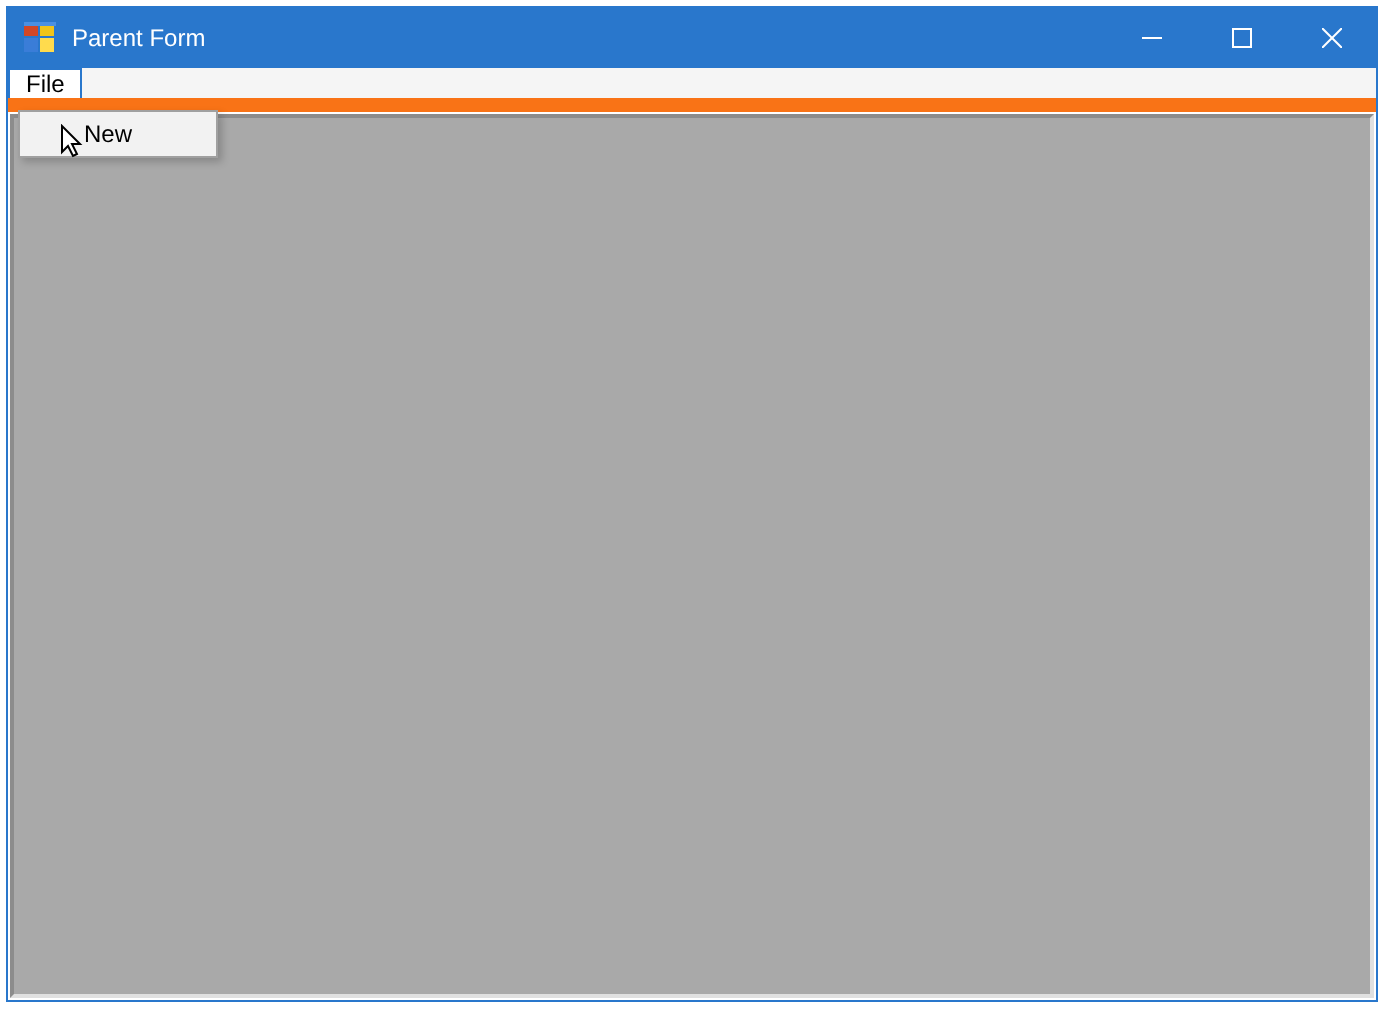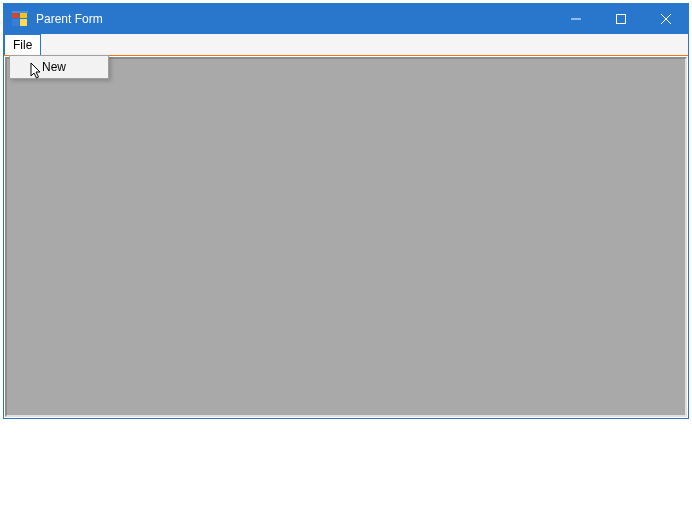--- a/index.html
+++ b/index.html
@@ -11,21 +11,21 @@
     
     body {
       background: #ffffff;
       width: 692px;
       height: 506px;
       overflow: hidden;
     }
     
     .window-frame {
       width: 686px;
-      height: 416px;
+      height: 498px;
       margin: 3px;
       border: 1px solid #2977cc;
       background: #ffffff;
       display: flex;
       flex-direction: column;
     }
     
     .titlebar {
       height: 30px;
       background: #2977cc;
@@ -76,21 +76,21 @@
       stroke: #ffffff;
       stroke-width: 1;
       fill: none;
     }
     
     .menubar {
       height: 22px;
       background: #f5f5f5;
       display: flex;
       align-items: stretch;
-      border-bottom: 1px solid #f97316;
+      border-bottom: 7px solid #f97316;
       position: relative;
     }
     
     .menu-item {
       padding: 2px 8px;
       font-size: 12px;
       color: #000000;
       display: flex;
       align-items: center;
       cursor: pointer;

